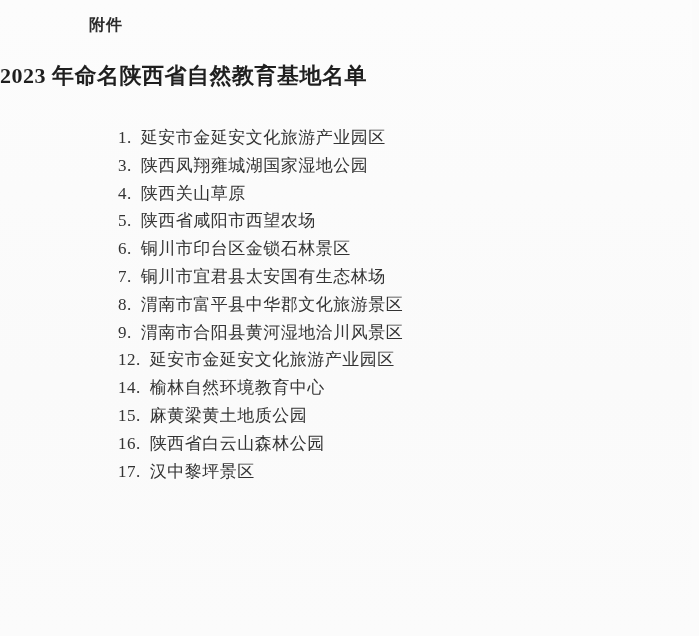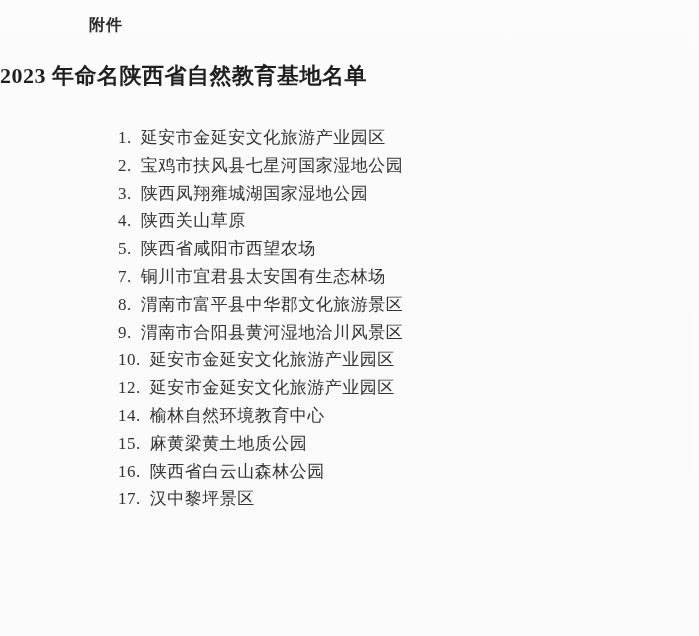--- a/index.html
+++ b/index.html
@@ -60,28 +60,27 @@
 <body>
 
 <div class="page">
 
   <div class="attachment">附件</div>
 
   <div class="title">2023 年命名陕西省自然教育基地名单</div>
 
   <div class="list">
     <div class="row"><span class="num">1.</span><span class="name">延安市金延安文化旅游产业园区</span></div>
-    <div class="row"><span class="num">2.</span><span class="name">宝鸡市扶风县七星河国家湿地公园</span></div>
     <div class="row"><span class="num">3.</span><span class="name">陕西凤翔雍城湖国家湿地公园</span></div>
     <div class="row"><span class="num">4.</span><span class="name">陕西关山草原</span></div>
     <div class="row"><span class="num">5.</span><span class="name">陕西省咸阳市西望农场</span></div>
+    <div class="row"><span class="num">6.</span><span class="name">铜川市印台区金锁石林景区</span></div>
     <div class="row"><span class="num">7.</span><span class="name">铜川市宜君县太安国有生态林场</span></div>
     <div class="row"><span class="num">8.</span><span class="name">渭南市富平县中华郡文化旅游景区</span></div>
     <div class="row"><span class="num">9.</span><span class="name">渭南市合阳县黄河湿地洽川风景区</span></div>
-    <div class="row"><span class="num">10.</span><span class="name">延安市金延安文化旅游产业园区</span></div>
     <div class="row"><span class="num">12.</span><span class="name">延安市金延安文化旅游产业园区</span></div>
     <div class="row"><span class="num">14.</span><span class="name">榆林自然环境教育中心</span></div>
     <div class="row"><span class="num">15.</span><span class="name">麻黄梁黄土地质公园</span></div>
     <div class="row"><span class="num">16.</span><span class="name">陕西省白云山森林公园</span></div>
     <div class="row"><span class="num">17.</span><span class="name">汉中黎坪景区</span></div>
   </div>
 
 </div>
 
 </body></html>

